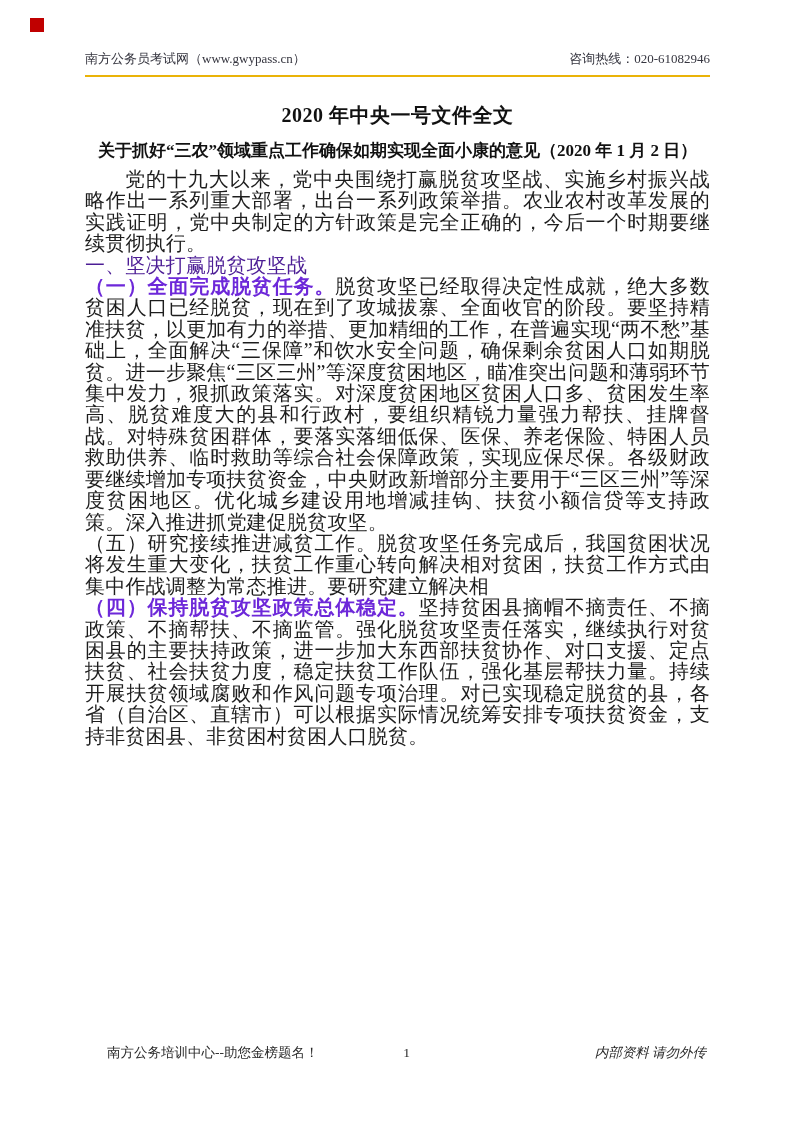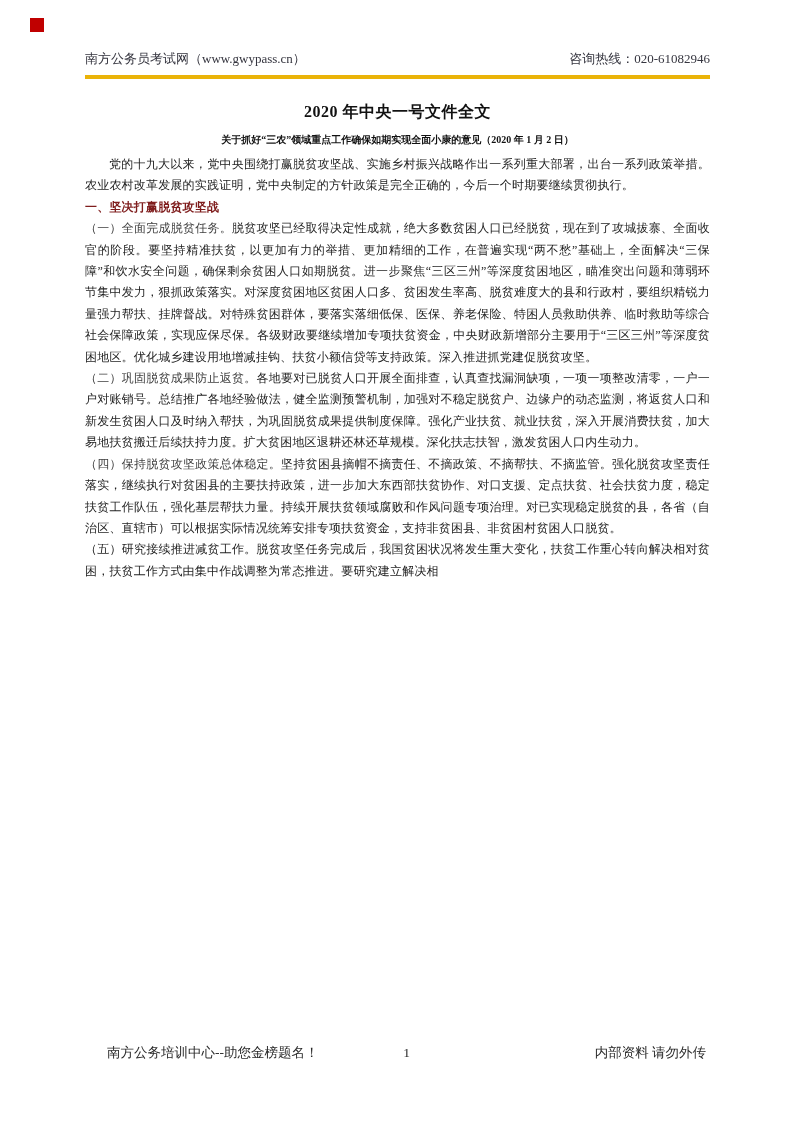--- a/index.html
+++ b/index.html
@@ -24,72 +24,72 @@
     position: absolute;
     left: 85px;
     right: 83px;
     top: 50px;
     display: flex;
     justify-content: space-between;
     align-items: flex-end;
     font-size: 13px;
     color: #35353f;
     padding-bottom: 7px;
-    border-bottom: 4px solid #eab308;
+    border-bottom: 2px solid #eab308;
   }
   .content {
     position: absolute;
     left: 85px;
     right: 83px;
     top: 97px;
   }
   .doc-title {
     text-align: center;
-    font-size: 16px;
+    font-size: 20px;
     font-weight: bold;
     letter-spacing: 0.5px;
     margin-top: 5px;
     color: #111;
   }
   .doc-subtitle {
     text-align: center;
-    font-size: 10px;
+    font-size: 17px;
     font-weight: bold;
     margin-top: 10px;
     margin-bottom: 7px;
     color: #111;
   }
   .content p {
-    font-size: 12px;
+    font-size: 20px;
     line-height: 21.4px;
     text-align: justify;
     letter-spacing: 0.2px;
     margin: 0;
   }
   .content p.indent { text-indent: 2em; }
   .section-heading {
     font-size: 15px;
-    font-weight: bold;
+    font-weight: normal;
     line-height: 21.4px;
-    color: #7f1d1d;
+    color: #4c1d95;
   }
-  .item strong { font-weight: normal; color: #404040; }
+  .item strong { font-weight: bold; color: #6d28d9; }
   .footer {
     position: absolute;
     left: 85px;
     right: 83px;
     bottom: 60px;
     display: flex;
     align-items: center;
     font-size: 13.5px;
     color: #2a2a2a;
   }
   .footer .f-left  { flex: 1; text-align: left; padding-left: 22px; }
   .footer .f-center{ width: 40px; text-align: center; }
-  .footer .f-right { flex: 1; text-align: right; padding-right: 4px; }
+  .footer .f-right { flex: 1; text-align: right; padding-right: 4px; font-style: italic; }
 </style>
 </head>
 <body>
 
 <div class="page">
 
   <div class="red-square" style="background: rgb(192, 0, 0);"></div>
 
   <div class="header">
     <span>南方公务员考试网（www.gwypass.cn）</span>
@@ -99,26 +99,25 @@
   <div class="content">
     <div class="doc-title">2020 年中央一号文件全文</div>
     <div class="doc-subtitle">关于抓好“三农”领域重点工作确保如期实现全面小康的意见（2020 年 1 月 2 日）</div>
 
     <p class="indent">党的十九大以来，党中央围绕打赢脱贫攻坚战、实施乡村振兴战略作出一系列重大部署，出台一系列政策举措。农业农村改革发展的实践证明，党中央制定的方针政策是完全正确的，今后一个时期要继续贯彻执行。</p>
 
     <p class="section-heading">一、坚决打赢脱贫攻坚战</p>
 
     <p class="item"><strong>（一）全面完成脱贫任务。</strong><span>脱贫攻坚已经取得决定性成就，绝大多数贫困人口已经脱贫，现在到了攻城拔寨、全面收官的阶段。要坚持精准扶贫，以更加有力的举措、更加精细的工作，在普遍实现“两不愁”基础上，全面解决“三保障”和饮水安全问题，确保剩余贫困人口如期脱贫。进一步聚焦“三区三州”等深度贫困地区，瞄准突出问题和薄弱环节集中发力，狠抓政策落实。对深度贫困地区贫困人口多、贫困发生率高、脱贫难度大的县和行政村，要组织精锐力量强力帮扶、挂牌督战。对特殊贫困群体，要落实落细低保、医保、养老保险、特困人员救助供养、临时救助等综合社会保障政策，实现应保尽保。各级财政要继续增加专项扶贫资金，中央财政新增部分主要用于“三区三州”等深度贫困地区。优化城乡建设用地增减挂钩、扶贫小额信贷等支持政策。深入推进抓党建促脱贫攻坚。</span></p>
 
-    <p class="item"><strong>（二）巩固脱贫成果防止返贫。</strong><span>各地要对已脱贫人口开展全面排查，认真查找漏洞缺项，一项一项整改清零，一户一户对账销号。总结推广各地经验做法，健全监测预警机制，加强对不稳定脱贫户、边缘户的动态监测，将返贫人口和新发生贫困人口及时纳入帮扶，为巩固脱贫成果提供制度保障。强化产业扶贫、就业扶贫，深入开展消费扶贫，加大易地扶贫搬迁后续扶持力度。扩大贫困地区退耕还林还草规模。深化扶志扶智，激发贫困人口内生动力。</span></p>
 
 
+    <p class="item"><strong></strong><span>（五）研究接续推进减贫工作。脱贫攻坚任务完成后，我国贫困状况将发生重大变化，扶贫工作重心转向解决相对贫困，扶贫工作方式由集中作战调整为常态推进。要研究建立解决相</span></p>
+
     <p class="item"><strong>（四）保持脱贫攻坚政策总体稳定。</strong><span>坚持贫困县摘帽不摘责任、不摘政策、不摘帮扶、不摘监管。强化脱贫攻坚责任落实，继续执行对贫困县的主要扶持政策，进一步加大东西部扶贫协作、对口支援、定点扶贫、社会扶贫力度，稳定扶贫工作队伍，强化基层帮扶力量。持续开展扶贫领域腐败和作风问题专项治理。对已实现稳定脱贫的县，各省（自治区、直辖市）可以根据实际情况统筹安排专项扶贫资金，支持非贫困县、非贫困村贫困人口脱贫。</span></p>
-
-    <p class="item"><strong></strong><span>（五）研究接续推进减贫工作。脱贫攻坚任务完成后，我国贫困状况将发生重大变化，扶贫工作重心转向解决相对贫困，扶贫工作方式由集中作战调整为常态推进。要研究建立解决相</span></p>
   </div>
 
   <div class="footer">
     <span class="f-left">南方公务培训中心--助您金榜题名！</span>
     <span class="f-center">1</span>
     <span class="f-right">内部资料 请勿外传</span>
   </div>
 
 </div>
 

